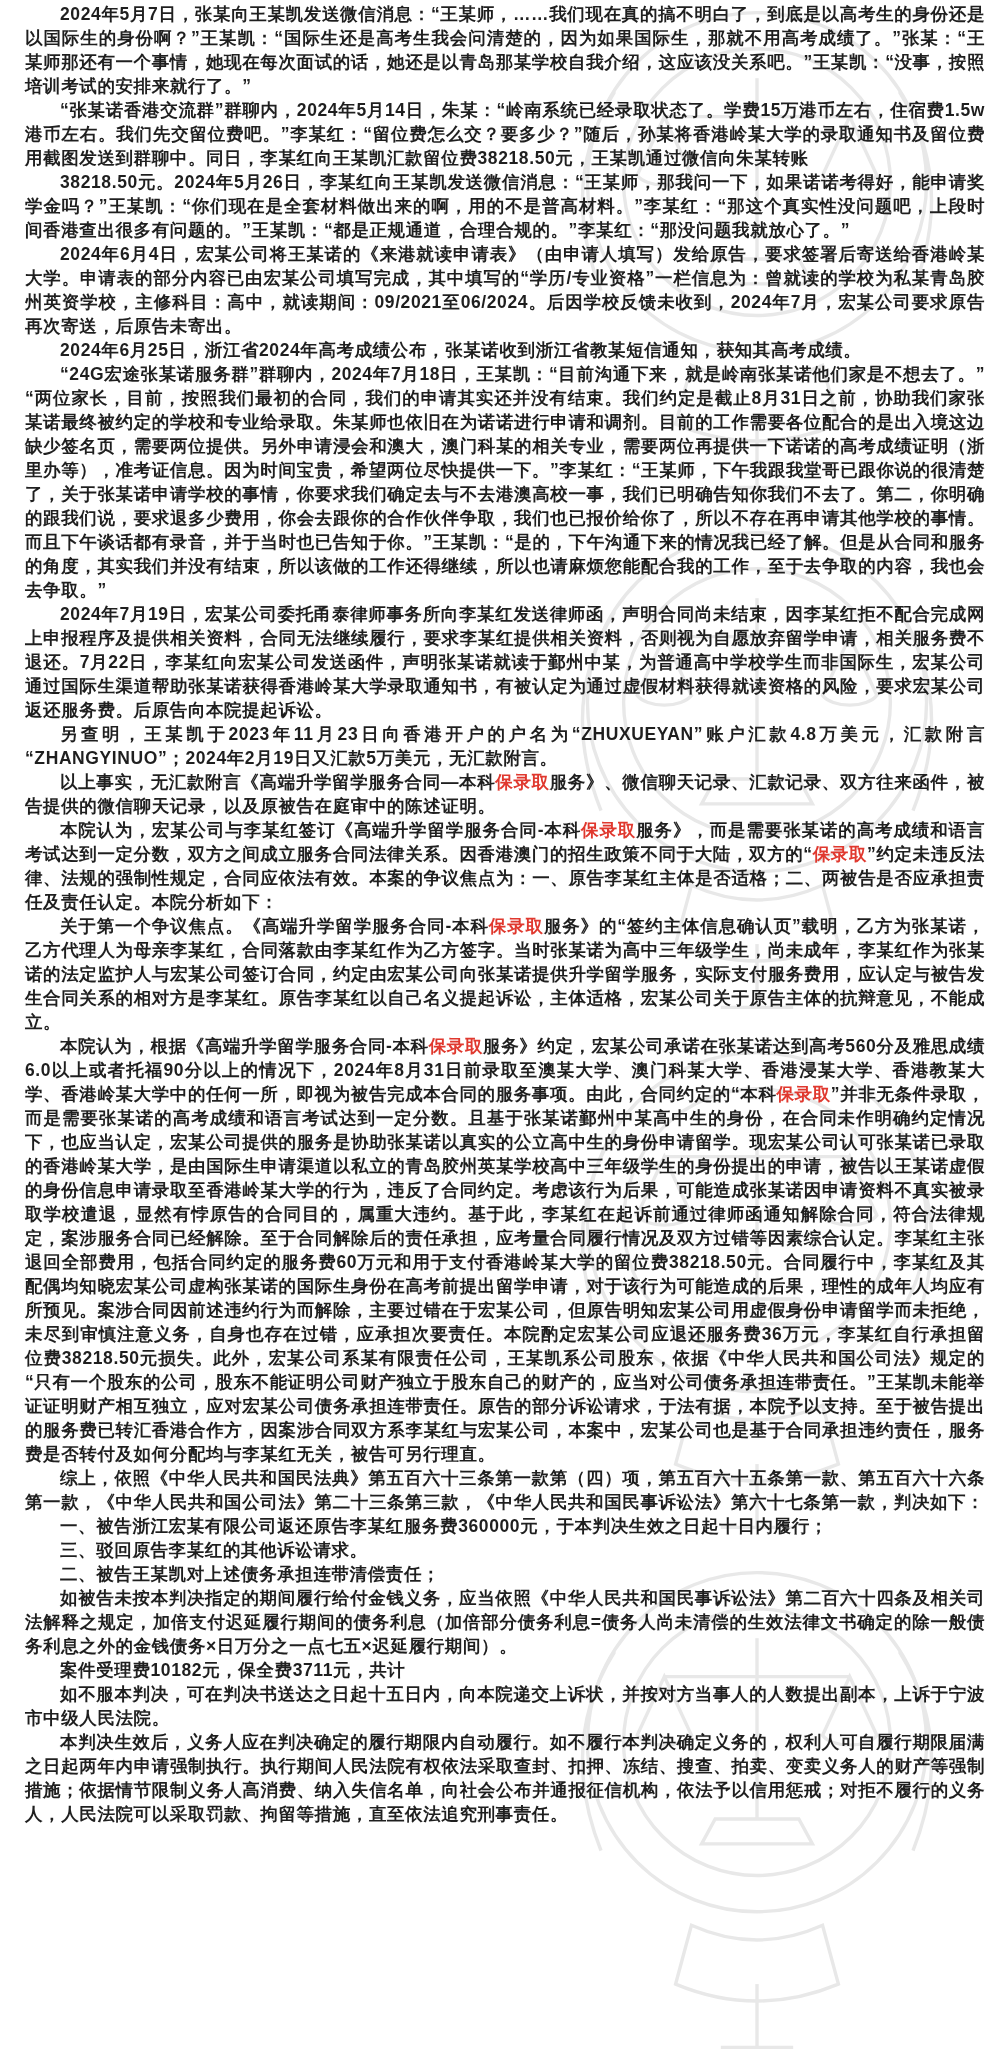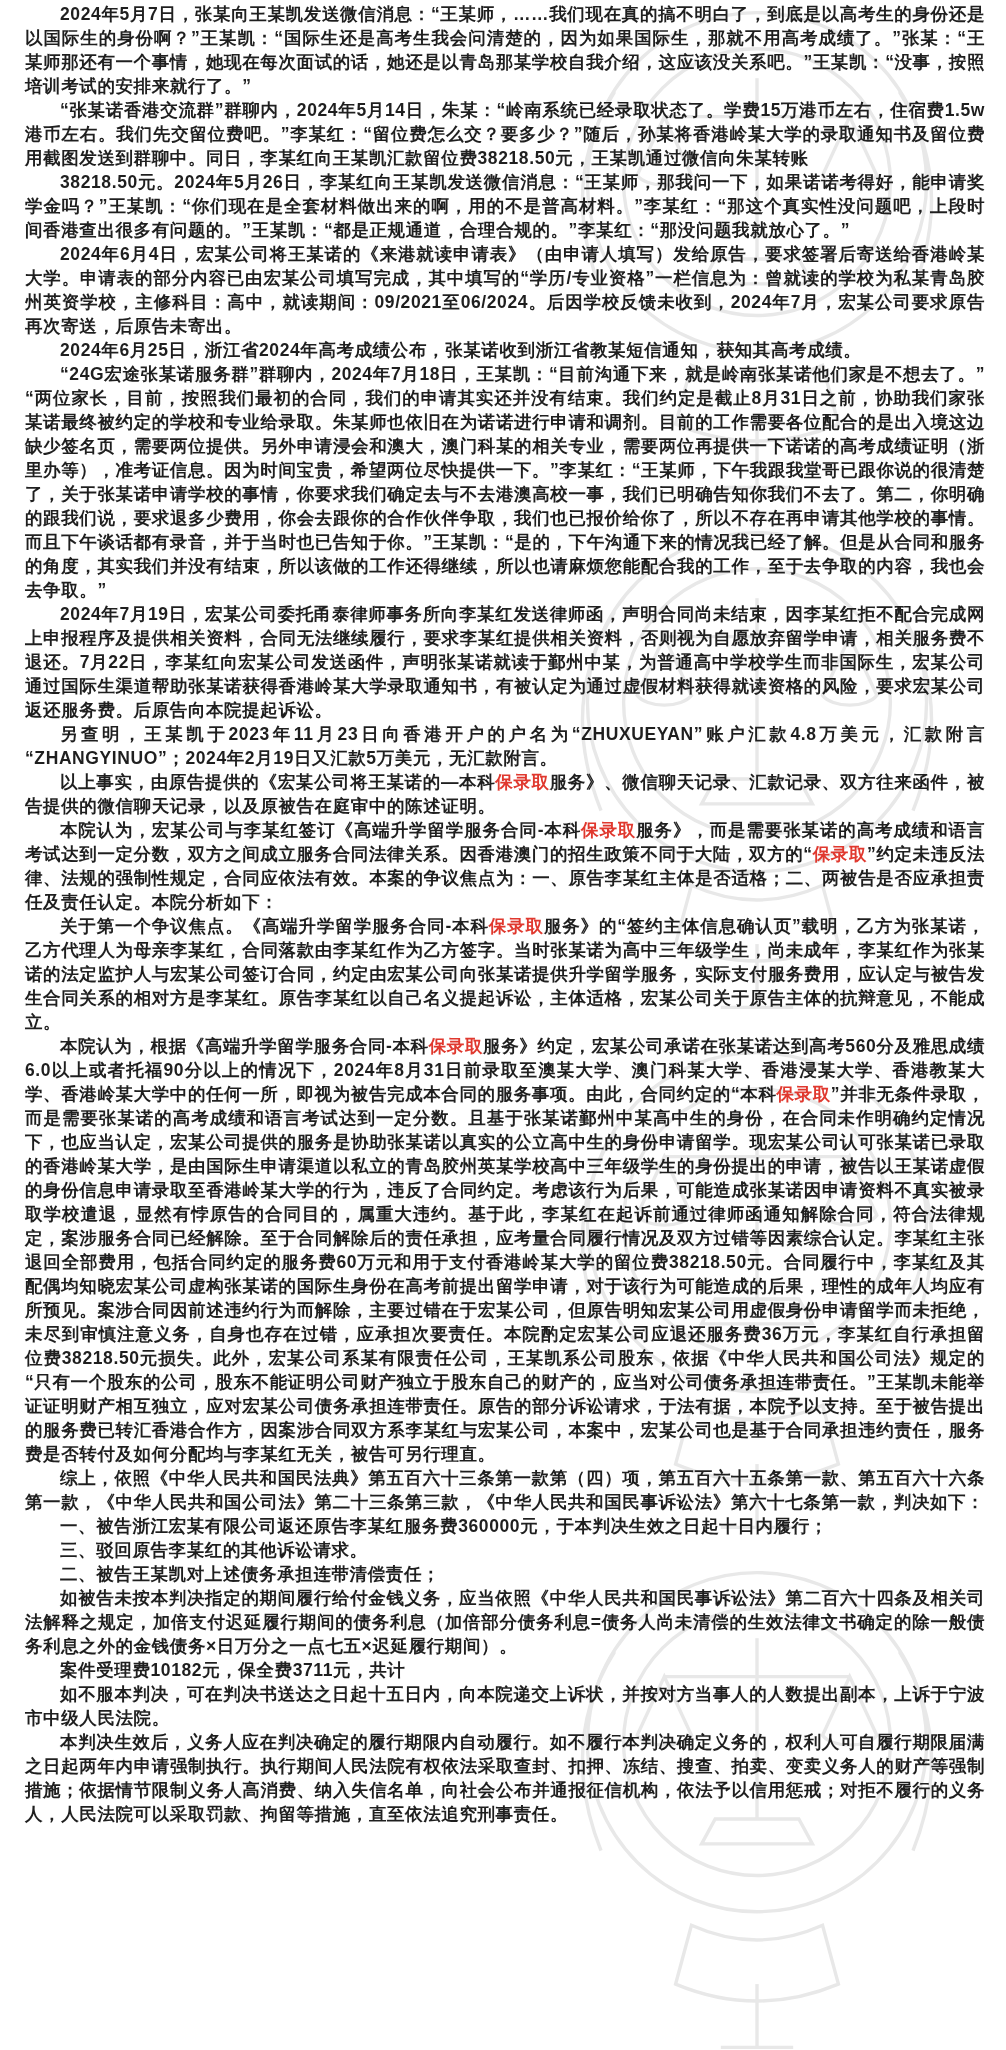--- a/index.html
+++ b/index.html
@@ -115,21 +115,21 @@
 <div class="doc">
   <div>
       <p class="para"><span>2024年5月7日，张某向王某凯发送微信消息：“王某师，……我们现在真的搞不明白了，到底是以高考生的身份还是以国际生的身份啊？”王某凯：“国际生还是高考生我会问清楚的，因为如果国际生，那就不用高考成绩了。”张某：“王某师那还有一个事情，她现在每次面试的话，她还是以青岛那某学校自我介绍，这应该没关系吧。”王某凯：“没事，按照培训考试的安排来就行了。”</span></p>
       <p class="para"><span>“张某诺香港交流群”群聊内，2024年5月14日，朱某：“岭南系统已经录取状态了。学费15万港币左右，住宿费1.5w港币左右。我们先交留位费吧。”李某红：“留位费怎么交？要多少？”随后，孙某将香港岭某大学的录取通知书及留位费用截图发送到群聊中。同日，李某红向王某凯汇款留位费38218.50元，王某凯通过微信向朱某转账</span></p>
       <p class="para"><span>38218.50元。2024年5月26日，李某红向王某凯发送微信消息：“王某师，那我问一下，如果诺诺考得好，能申请奖学金吗？”王某凯：“你们现在是全套材料做出来的啊，用的不是普高材料。”李某红：“那这个真实性没问题吧，上段时间香港查出很多有问题的。”王某凯：“都是正规通道，合理合规的。”李某红：“那没问题我就放心了。”</span></p>
       <p class="para"><span>2024年6月4日，宏某公司将王某诺的《来港就读申请表》（由申请人填写）发给原告，要求签署后寄送给香港岭某大学。申请表的部分内容已由宏某公司填写完成，其中填写的“学历/专业资格”一栏信息为：曾就读的学校为私某青岛胶州英资学校，主修科目：高中，就读期间：09/2021至06/2024。后因学校反馈未收到，2024年7月，宏某公司要求原告再次寄送，后原告未寄出。</span></p>
       <p class="para"><span>2024年6月25日，浙江省2024年高考成绩公布，张某诺收到浙江省教某短信通知，获知其高考成绩。</span></p>
       <p class="para"><span>“24G宏途张某诺服务群”群聊内，2024年7月18日，王某凯：“目前沟通下来，就是岭南张某诺他们家是不想去了。”“两位家长，目前，按照我们最初的合同，我们的申请其实还并没有结束。我们约定是截止8月31日之前，协助我们家张某诺最终被约定的学校和专业给录取。朱某师也依旧在为诺诺进行申请和调剂。目前的工作需要各位配合的是出入境这边缺少签名页，需要两位提供。另外申请浸会和澳大，澳门科某的相关专业，需要两位再提供一下诺诺的高考成绩证明（浙里办等），准考证信息。因为时间宝贵，希望两位尽快提供一下。”李某红：“王某师，下午我跟我堂哥已跟你说的很清楚了，关于张某诺申请学校的事情，你要求我们确定去与不去港澳高校一事，我们已明确告知你我们不去了。第二，你明确的跟我们说，要求退多少费用，你会去跟你的合作伙伴争取，我们也已报价给你了，所以不存在再申请其他学校的事情。而且下午谈话都有录音，并于当时也已告知于你。”王某凯：“是的，下午沟通下来的情况我已经了解。但是从合同和服务的角度，其实我们并没有结束，所以该做的工作还得继续，所以也请麻烦您能配合我的工作，至于去争取的内容，我也会去争取。”</span></p>
       <p class="para"><span>2024年7月19日，宏某公司委托甬泰律师事务所向李某红发送律师函，声明合同尚未结束，因李某红拒不配合完成网上申报程序及提供相关资料，合同无法继续履行，要求李某红提供相关资料，否则视为自愿放弃留学申请，相关服务费不退还。7月22日，李某红向宏某公司发送函件，声明张某诺就读于鄞州中某，为普通高中学校学生而非国际生，宏某公司通过国际生渠道帮助张某诺获得香港岭某大学录取通知书，有被认定为通过虚假材料获得就读资格的风险，要求宏某公司返还服务费。后原告向本院提起诉讼。</span></p>
       <p class="para"><span>另查明，王某凯于2023年11月23日向香港开户的户名为“ZHUXUEYAN”账户汇款4.8万美元，汇款附言“ZHANGYINUO”；2024年2月19日又汇款5万美元，无汇款附言。</span></p>
-      <p class="para"><span>以上事实，由原告提供的《宏某公司将王某诺的—本科</span><span class="red" style="color: rgb(224, 56, 46);">保录取</span><span>服务》、微信聊天记录、汇款记录、双方往来函件，被告提供的微信聊天记录，以及原被告在庭审中的陈述证明。</span></p>
+      <p class="para"><span>以上事实，无汇款附言《高端升学留学服务合同—本科</span><span class="red" style="color: rgb(224, 56, 46);">保录取</span><span>服务》、微信聊天记录、汇款记录、双方往来函件，被告提供的微信聊天记录，以及原被告在庭审中的陈述证明。</span></p>
       <p class="para"><span>本院认为，宏某公司与李某红签订《高端升学留学服务合同-本科</span><span class="red" style="color: rgb(224, 56, 46);">保录取</span><span>服务》，而是需要张某诺的高考成绩和语言考试达到一定分数，双方之间成立服务合同法律关系。因香港澳门的招生政策不同于大陆，双方的“</span><span class="red" style="color: rgb(224, 56, 46);">保录取</span><span>”约定未违反法律、法规的强制性规定，合同应依法有效。本案的争议焦点为：一、原告李某红主体是否适格；二、两被告是否应承担责任及责任认定。本院分析如下：</span></p>
       <p class="para"><span>关于第一个争议焦点。《高端升学留学服务合同-本科</span><span class="red" style="color: rgb(224, 56, 46);">保录取</span><span>服务》的“签约主体信息确认页”载明，乙方为张某诺，乙方代理人为母亲李某红，合同落款由李某红作为乙方签字。当时张某诺为高中三年级学生，尚未成年，李某红作为张某诺的法定监护人与宏某公司签订合同，约定由宏某公司向张某诺提供升学留学服务，实际支付服务费用，应认定与被告发生合同关系的相对方是李某红。原告李某红以自己名义提起诉讼，主体适格，宏某公司关于原告主体的抗辩意见，不能成立。</span></p>
       <p class="para"><span>本院认为，根据《高端升学留学服务合同-本科</span><span class="red" style="color: rgb(224, 56, 46);">保录取</span><span>服务》约定，宏某公司承诺在张某诺达到高考560分及雅思成绩6.0以上或者托福90分以上的情况下，2024年8月31日前录取至澳某大学、澳门科某大学、香港浸某大学、香港教某大学、香港岭某大学中的任何一所，即视为被告完成本合同的服务事项。由此，合同约定的“本科</span><span class="red" style="color: rgb(224, 56, 46);">保录取</span><span>”并非无条件录取，而是需要张某诺的高考成绩和语言考试达到一定分数。且基于张某诺鄞州中某高中生的身份，在合同未作明确约定情况下，也应当认定，宏某公司提供的服务是协助张某诺以真实的公立高中生的身份申请留学。现宏某公司认可张某诺已录取的香港岭某大学，是由国际生申请渠道以私立的青岛胶州英某学校高中三年级学生的身份提出的申请，被告以王某诺虚假的身份信息申请录取至香港岭某大学的行为，违反了合同约定。考虑该行为后果，可能造成张某诺因申请资料不真实被录取学校遣退，显然有悖原告的合同目的，属重大违约。基于此，李某红在起诉前通过律师函通知解除合同，符合法律规定，案涉服务合同已经解除。至于合同解除后的责任承担，应考量合同履行情况及双方过错等因素综合认定。李某红主张退回全部费用，包括合同约定的服务费60万元和用于支付香港岭某大学的留位费38218.50元。合同履行中，李某红及其配偶均知晓宏某公司虚构张某诺的国际生身份在高考前提出留学申请，对于该行为可能造成的后果，理性的成年人均应有所预见。案涉合同因前述违约行为而解除，主要过错在于宏某公司，但原告明知宏某公司用虚假身份申请留学而未拒绝，未尽到审慎注意义务，自身也存在过错，应承担次要责任。本院酌定宏某公司应退还服务费36万元，李某红自行承担留位费38218.50元损失。此外，宏某公司系某有限责任公司，王某凯系公司股东，依据《中华人民共和国公司法》规定的“只有一个股东的公司，股东不能证明公司财产独立于股东自己的财产的，应当对公司债务承担连带责任。”王某凯未能举证证明财产相互独立，应对宏某公司债务承担连带责任。原告的部分诉讼请求，于法有据，本院予以支持。至于被告提出的服务费已转汇香港合作方，因案涉合同双方系李某红与宏某公司，本案中，宏某公司也是基于合同承担违约责任，服务费是否转付及如何分配均与李某红无关，被告可另行理直。</span></p>
       <p class="para"><span>综上，依照《中华人民共和国民法典》第五百六十三条第一款第（四）项，第五百六十五条第一款、第五百六十六条第一款，《中华人民共和国公司法》第二十三条第三款，《中华人民共和国民事诉讼法》第六十七条第一款，判决如下：</span></p>
       <p class="para"><span>一、被告浙江宏某有限公司返还原告李某红服务费360000元，于本判决生效之日起十日内履行；</span></p>
       <p class="para"><span>三、驳回原告李某红的其他诉讼请求。</span></p>
       <p class="para"><span>二、被告王某凯对上述债务承担连带清偿责任；</span></p>
       <p class="para"><span>如被告未按本判决指定的期间履行给付金钱义务，应当依照《中华人民共和国民事诉讼法》第二百六十四条及相关司法解释之规定，加倍支付迟延履行期间的债务利息（加倍部分债务利息=债务人尚未清偿的生效法律文书确定的除一般债务利息之外的金钱债务×日万分之一点七五×迟延履行期间）。</span></p>
       <p class="para"><span>案件受理费10182元，保全费3711元，共计</span></p>
       <p class="para"><span>如不服本判决，可在判决书送达之日起十五日内，向本院递交上诉状，并按对方当事人的人数提出副本，上诉于宁波市中级人民法院。</span></p>

